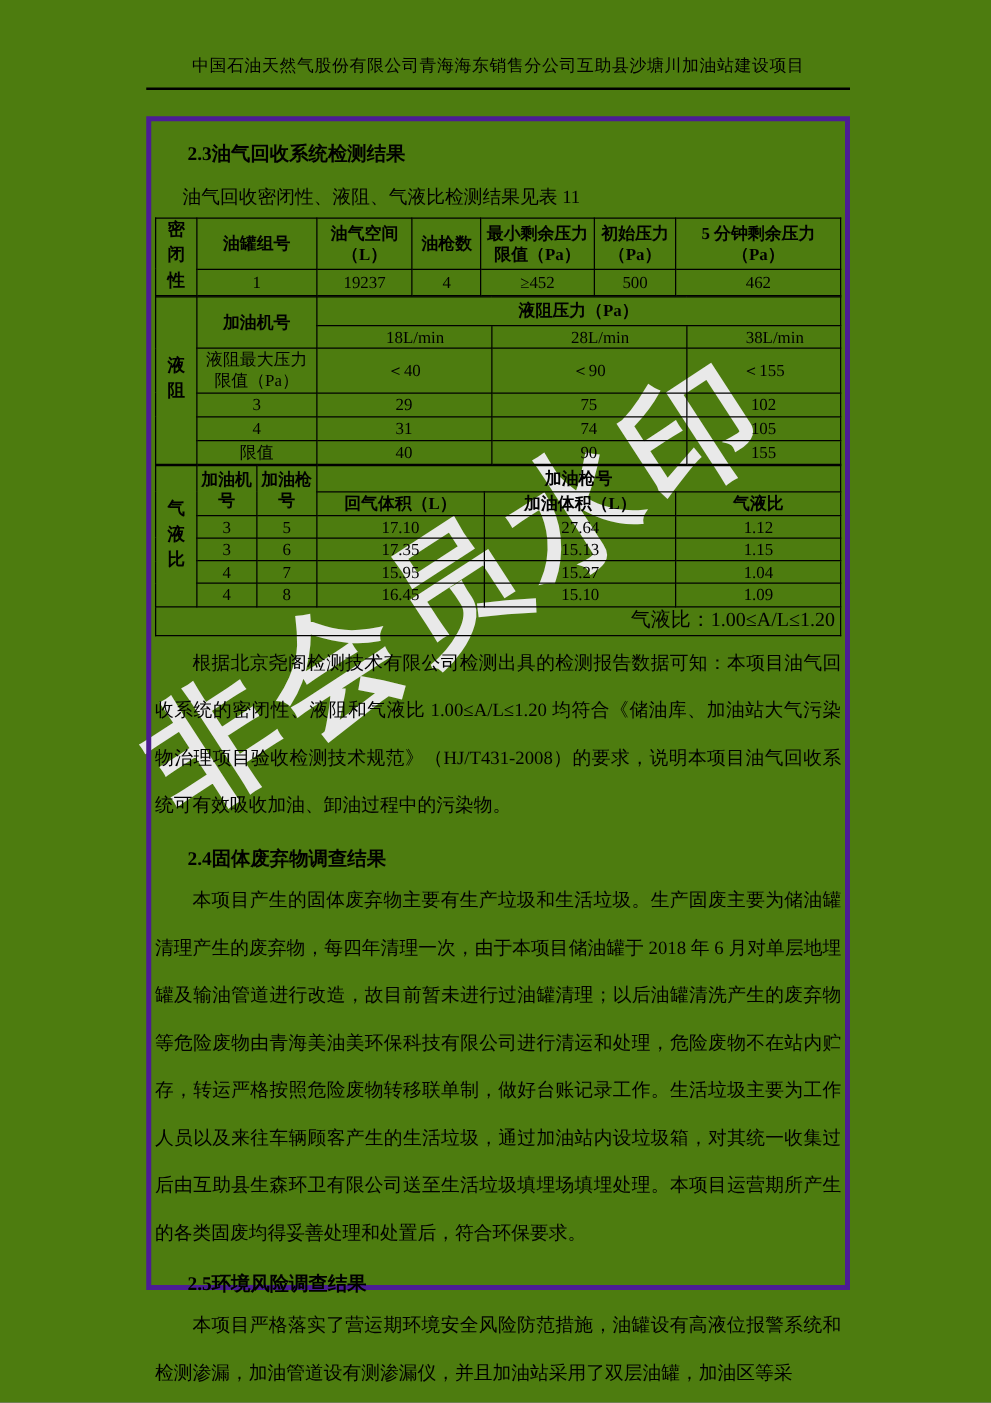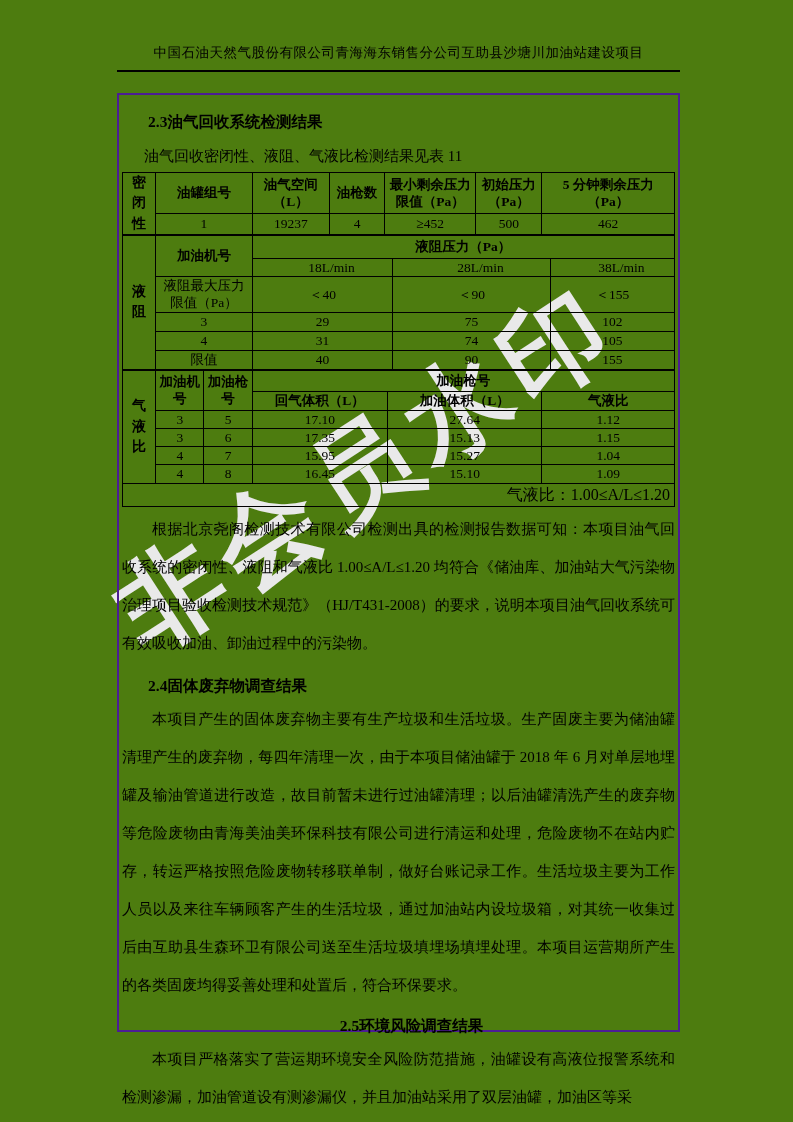--- a/index.html
+++ b/index.html
@@ -13,39 +13,39 @@
     font-size:13.5px; letter-spacing:0.5px; }
   .header-rule { position:absolute; top:70px; left:117px; width:563px; border-top:2px solid #000; }
   .watermark {
     position:absolute; left:128px; top:555px; z-index:0;
     font-size:104px; color:#e9e9e9; letter-spacing:10px; white-space:nowrap;
     transform:rotate(-33deg); transform-origin:0 50%;
     font-family:"Liberation Sans","DejaVu Sans",sans-serif; font-weight:bold;
   }
   .frame {
     position:absolute; left:117px; top:93px; width:563px; height:939px;
-    border:2px solid #4c1d95; padding:0 3px; z-index:1;
+    border:4px solid #4c1d95; padding:0 3px; z-index:1;
   }
   .h-section { font-size:15.5px; font-weight:bold; padding-left:26px; margin-top:15px; line-height:24px; }
   .intro-line { font-size:15px; text-indent:22px; margin-top:9px; line-height:26px; }
   .tbl-caption { text-align:center; font-weight:bold; font-size:14px; margin-top:8px; line-height:20px; }
   .tbl-wrap { margin-top:3px; }
   table { width:100%; border-collapse:collapse; table-layout:fixed; }
   td,th { border:1px solid #000; font-size:13.5px; text-align:center; vertical-align:middle;
     padding:0 2px; line-height:1.28; overflow:hidden; }
   th { font-weight:bold; }
   .vlabel { font-weight:bold; font-size:14px; }
   .vlabel span { display:inline-block; width:1em; word-break:break-all; line-height:1.45; }
   .mono-ineq { letter-spacing:0; }
   .footnote-row { border:1px solid #000; border-top:none; font-size:16px; text-align:right;
     padding:1px 4px 2px; line-height:1.2; }
   .para { font-size:15px; line-height:38px; text-align:justify; text-indent:30px; }
   .p-after-table { margin-top:3px; }
   .h-24 { margin-top:12px; }
-  .h-25 { margin-top:10px;text-align:center; }
+  .h-25 { margin-top:10px; }
   .para-24 { margin-top:2px; }
   .para-25 { margin-top:2px; }
   .page-num { position:absolute; top:1040px; left:0; width:100%; text-align:center; font-size:13px; }
   
   .rA1 td,.rA1 th { height:38px; }
   .rA2 td { height:20px; }
   .rB1 td,.rB1 th { height:23px; }
   .rB2 td { height:17px;padding-left:20px; }
   .rB3 td { height:35px; }
   .rBd td { height:19px; }

